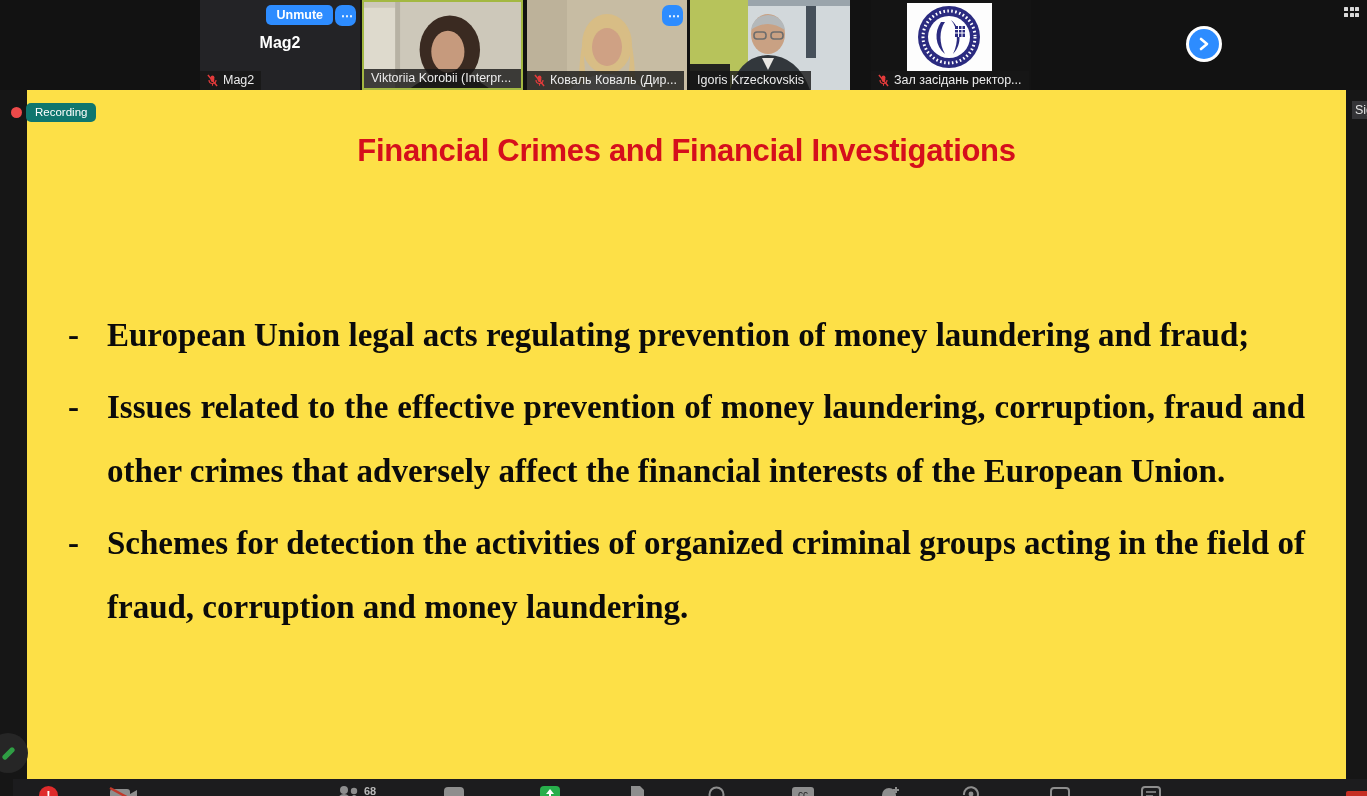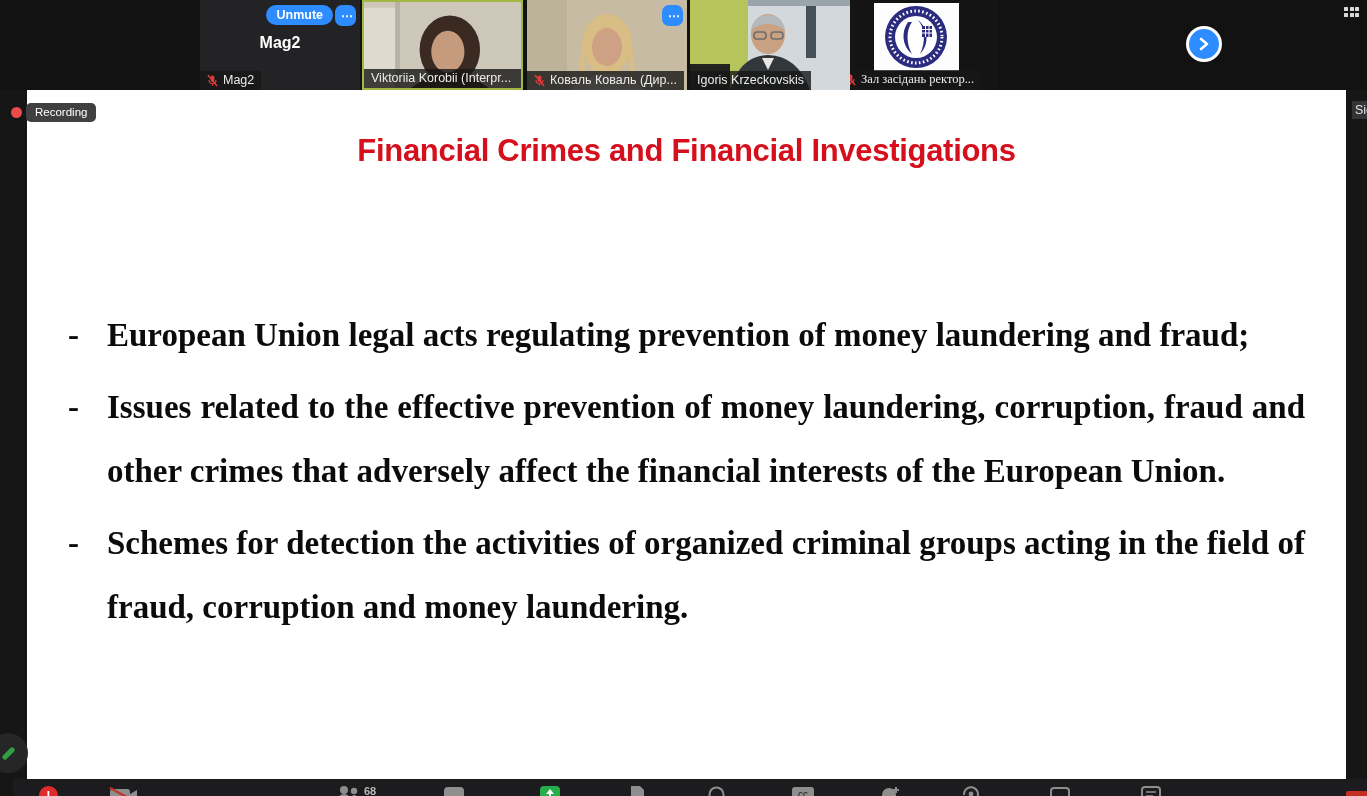--- a/index.html
+++ b/index.html
@@ -12,41 +12,41 @@
   .tile{position:absolute;top:0;height:90px;overflow:hidden;background:#232326;}
   .tile.active{border:2px solid #a3b842;}
   .tile svg.scene{position:absolute;left:0;top:0;width:100%;height:100%;}
   .tile-label{position:absolute;left:0;bottom:0;display:flex;align-items:center;gap:5px;
               background:rgba(22,22,22,.8);color:#ececec;font-size:12.5px;
               padding:2px 7px 3px;white-space:nowrap;overflow:hidden;max-width:100%;}
   .tile-label.wide{width:100%;}
   .center-name{position:absolute;left:0;right:0;top:34px;text-align:center;color:#fff;
                font-size:16px;font-weight:bold;}
   .btn-unmute{position:absolute;top:5px;right:27px;background:#2d8cff;color:#fff;border:none;
-              font-size:12.5px;font-weight:600;padding:3px 10px;border-radius:10px;cursor:pointer;
+              font-size:12.5px;font-weight:600;padding:3px 10px;border-radius:5px;cursor:pointer;
               font-family:"Liberation Sans",sans-serif;}
   .btn-dots{position:absolute;top:5px;right:4px;width:21px;height:21px;background:#2d8cff;color:#fff;
             border:none;border-radius:7px;font-size:12px;font-weight:bold;line-height:10px;cursor:pointer;}
   .next-wrap{position:absolute;left:1186px;top:26px;width:36px;height:36px;border-radius:50%;
              background:#fff;display:flex;align-items:center;justify-content:center;cursor:pointer;}
   .next-inner{width:30px;height:30px;border-radius:50%;background:#2d8cff;display:flex;
               align-items:center;justify-content:center;}
   .grid-icon{position:absolute;left:1344px;top:7px;display:grid;grid-template-columns:repeat(3,4px);
              grid-auto-rows:4px;gap:1.5px;cursor:pointer;}
   .grid-icon i{background:#d9d9d9;border-radius:.5px;}
 
   
   .recording{position:absolute;left:11px;top:103px;display:flex;align-items:center;z-index:5;}
   .rec-dot{width:11px;height:11px;border-radius:50%;background:#ed4a4a;margin-right:4px;}
-  .rec-pill{background:#404040;color:#fff;font-size:11.5px;padding:3px 9px 4px;border-radius:5px;}
+  .rec-pill{background:#0f766e;color:#fff;font-size:11.5px;padding:3px 9px 4px;border-radius:5px;}
   .side-label{position:absolute;left:1352px;top:101px;background:#343437;color:#e2e2e2;
               font-size:12.5px;padding:2px 3px;}
 
   
-  .slide{position:absolute;left:27px;top:90px;width:1319px;height:689px;background:#ffffff;}
+  .slide{position:absolute;left:27px;top:90px;width:1319px;height:689px;background:#fde047;}
   .slide-title{position:absolute;left:0;right:0;top:43px;margin:0;text-align:center;
                color:#d50f1c;font-size:31px;font-weight:bold;letter-spacing:-.3px;
                font-family:"Liberation Sans",sans-serif;}
   .slide-heading{position:absolute;left:39px;top:133px;margin:0;color:#0b0b0b;
                  font-family:"Liberation Serif",serif;font-size:44px;font-weight:bold;}
   .bullets{position:absolute;left:39px;right:41px;top:213px;margin:0;padding:0;list-style:none;}
   .bullets li{position:relative;padding-left:41px;margin:0 0 7px;color:#0b0b0b;
               font-family:"Liberation Serif",serif;font-weight:bold;font-size:33px;
               line-height:64.5px;text-align:justify;}
   .bullets li .dash{position:absolute;left:2px;top:0;}
@@ -60,21 +60,21 @@
   .pencil-chip{position:absolute;left:-12px;top:733px;width:40px;height:40px;border-radius:50%;
                background:#262626;display:flex;align-items:center;justify-content:center;}
   .pencil{width:15px;height:5px;background:#2f9e44;border-radius:2px;transform:rotate(-45deg);}
 </style>
 </head>
 <body>
 
 <div class="screen">
 
   <div class="thumb-strip" id="strip">
-      <div class="tile" style="left: 838px; width: 160px; font-family: Liberation Serif, serif;">
+      <div class="tile" style="left: 871px; width: 160px;">
         <svg class="scene" viewBox="0 0 160 90" preserveAspectRatio="none">
           <rect width="160" height="90" fill="#141414"></rect>
           <rect x="36" y="3" width="85" height="68" fill="#fdfdfd"></rect>
           <circle cx="78" cy="37" r="31" fill="#2b2b80"></circle>
           <circle cx="78" cy="37" r="21" fill="#ffffff"></circle>
           <circle cx="78" cy="37" r="26" fill="none" stroke="#ffffff" stroke-width="3" stroke-dasharray="1.6 2.4"></circle>
           <path d="M70 22 C63 32 64 46 74 54 C68 44 68 30 74 22 Z" fill="#2b2b80"></path>
           <path d="M80 20 C90 28 92 44 82 54 C88 42 87 28 80 20 Z" fill="#2b2b80"></path>
           <rect x="84" y="26" width="10" height="11" fill="#2b2b80"></rect>
           <line x1="87.5" y1="26" x2="87.5" y2="37" stroke="#fff" stroke-width="1"></line>

